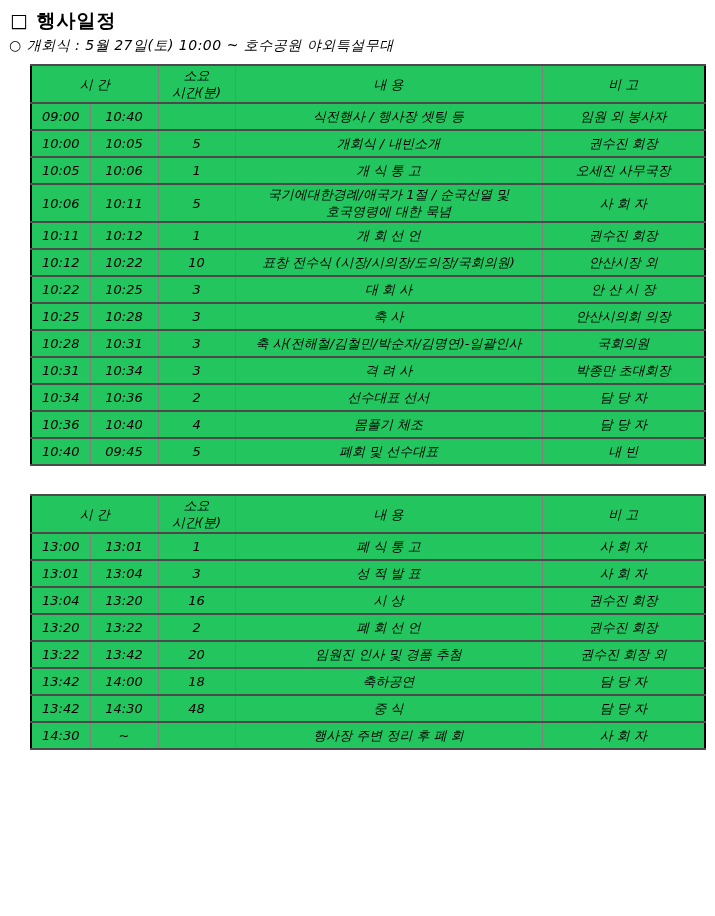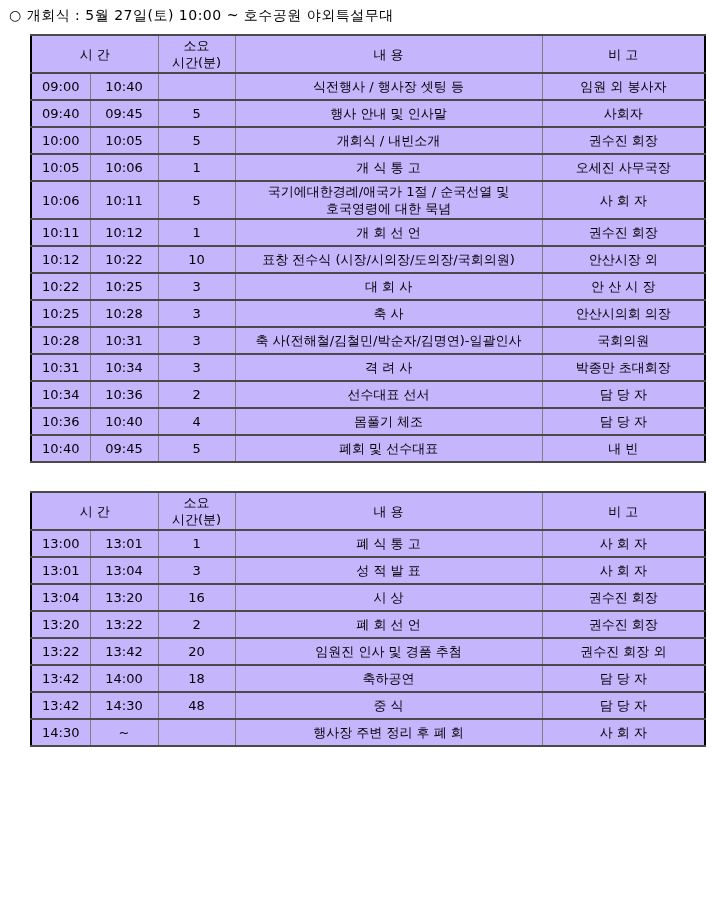--- a/index.html
+++ b/index.html
@@ -15,37 +15,37 @@
   .doc {
     padding: 6px 10px 0 8px;
   }
   .doc-title {
     font-size: 19px;
     font-weight: bold;
     letter-spacing: 1px;
     margin: 2px 0 4px 2px;
     line-height: 24px;
   }
-  .section { margin: 0; }
+  .section { margin: 0; font-style: italic; }
   .section + .section { margin-top: 28px; }
   .section-heading {
     font-size: 14px;
     line-height: 19px;
     margin: 0 0 0 1px;
     letter-spacing: 0.5px;
     white-space: pre;
   }
   .tbl-wrap { margin-left: 22px; }
   table.schedule {
     border-collapse: collapse;
     table-layout: fixed;
     width: 674px;
     margin-top: 9px;
     border: 2px solid #000000;
-    background: #c4b5fd;
+    background: #22c55e;
   }
   .col-t1      { width: 59px; }
   .col-t2      { width: 68px; }
   .col-dur     { width: 77px; }
   .col-content { width: 307px; }
   .col-remark  { width: 163px; }
   table.schedule th,
   table.schedule td {
     border-top: 2px solid #4a4a4a;
     border-bottom: 2px solid #4a4a4a;
@@ -66,20 +66,21 @@
   table.schedule tbody td {
     height: 27px;
     font-weight: normal;
   }
 </style>
 </head>
 <body>
 
 <div class="doc">
 
+  <div class="doc-title">□ 행사일정</div>
 
   <div class="section">
     <div class="section-heading">○ 개회식 : 5월 27일(토) 10:00 ~ 호수공원 야외특설무대</div>
     <div class="tbl-wrap">
       <table class="schedule">
         <colgroup>
           <col class="col-t1">
             <col class="col-t2">
             <col class="col-dur">
             <col class="col-content">
@@ -96,27 +97,20 @@
         </thead>
         <tbody>
             <tr>
               <td>09:00</td>
               <td>10:40</td>
               <td></td>
               <td>식전행사 / 행사장 셋팅 등</td>
               <td>임원 외 봉사자</td>
             </tr>
             <tr>
-              <td>09:40</td>
-              <td>09:45</td>
-              <td>5</td>
-              <td>행사 안내 및 인사말</td>
-              <td>사회자</td>
-            </tr>
-            <tr>
               <td>10:00</td>
               <td>10:05</td>
               <td>5</td>
               <td>개회식 / 내빈소개</td>
               <td>권수진 회장</td>
             </tr>
             <tr>
               <td>10:05</td>
               <td>10:06</td>
               <td>1</td>

